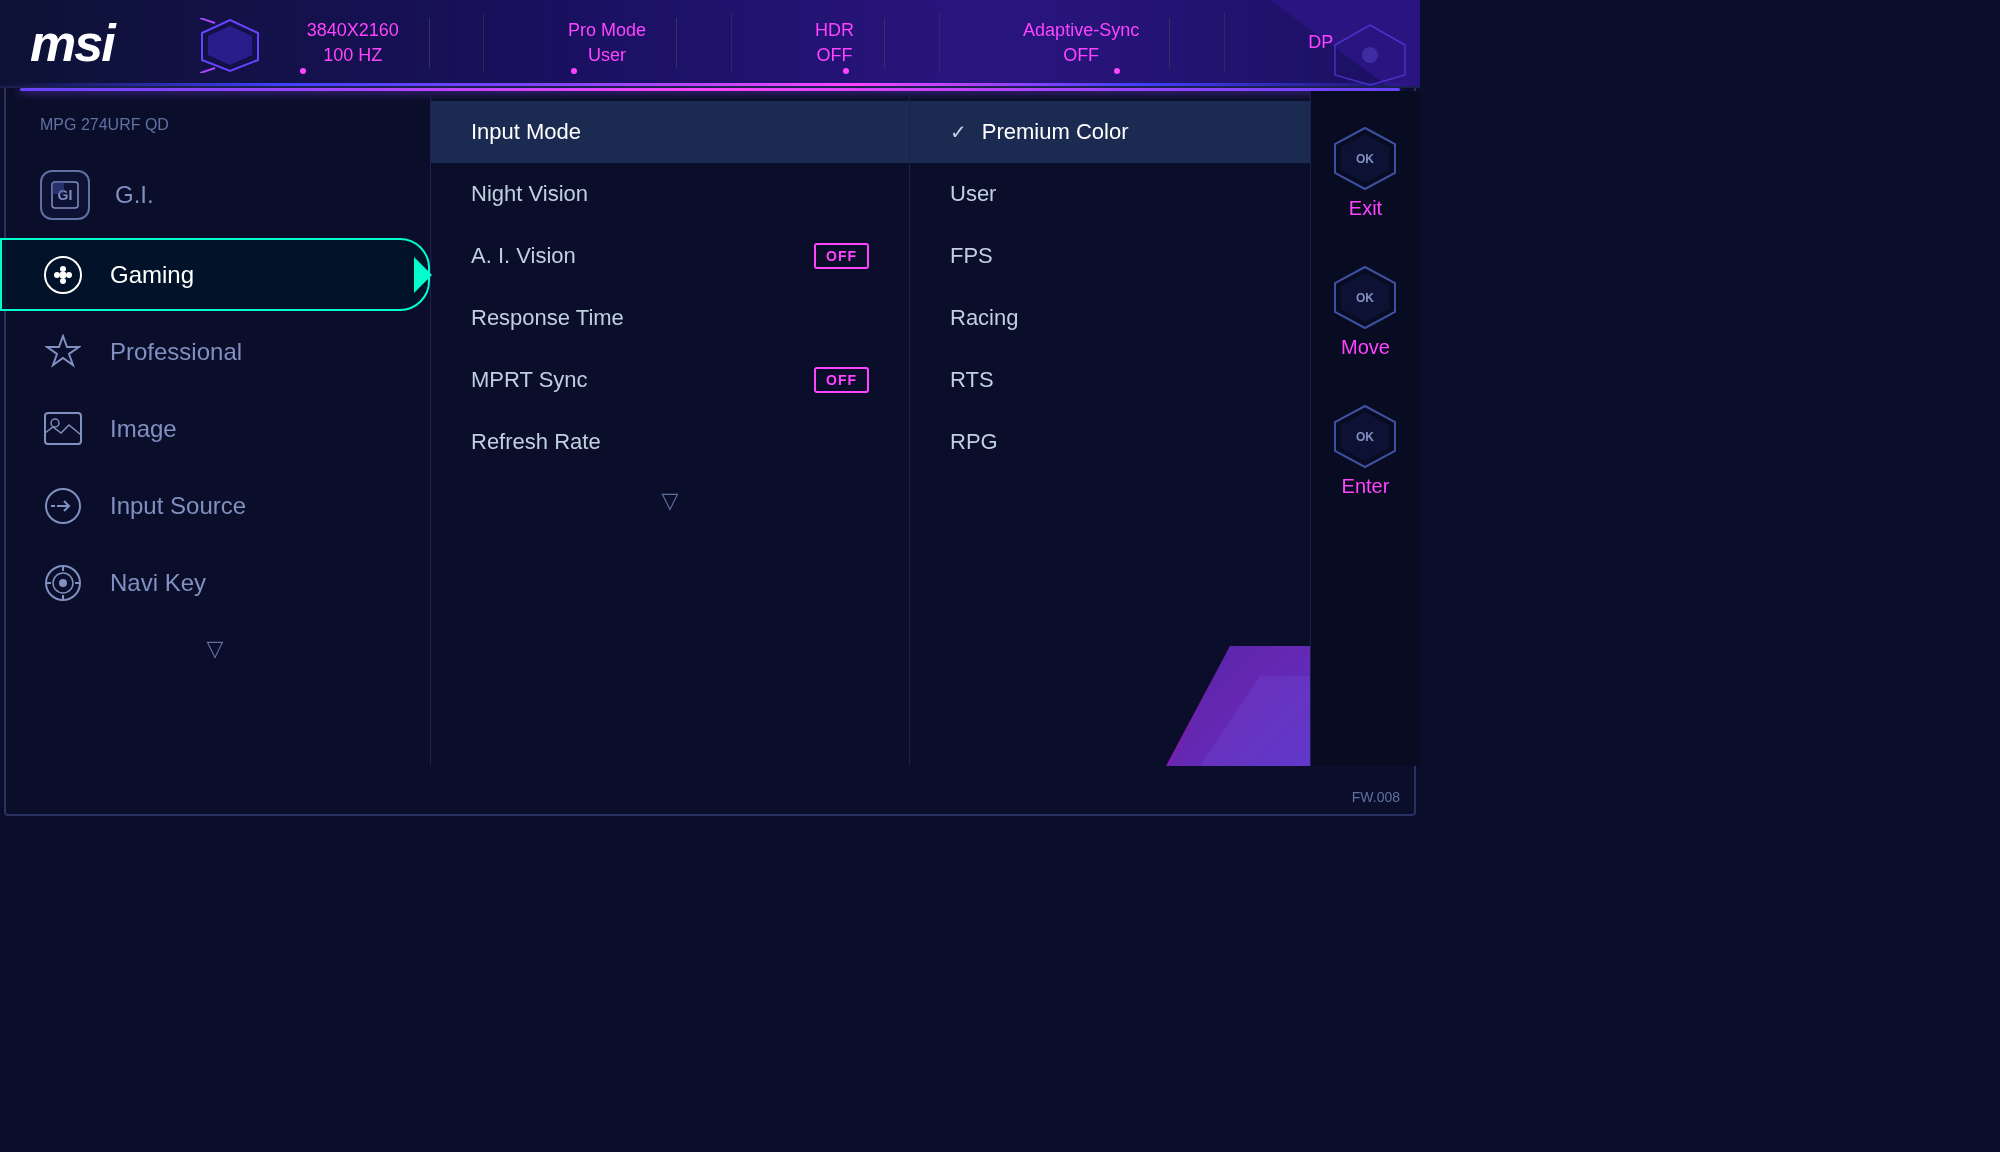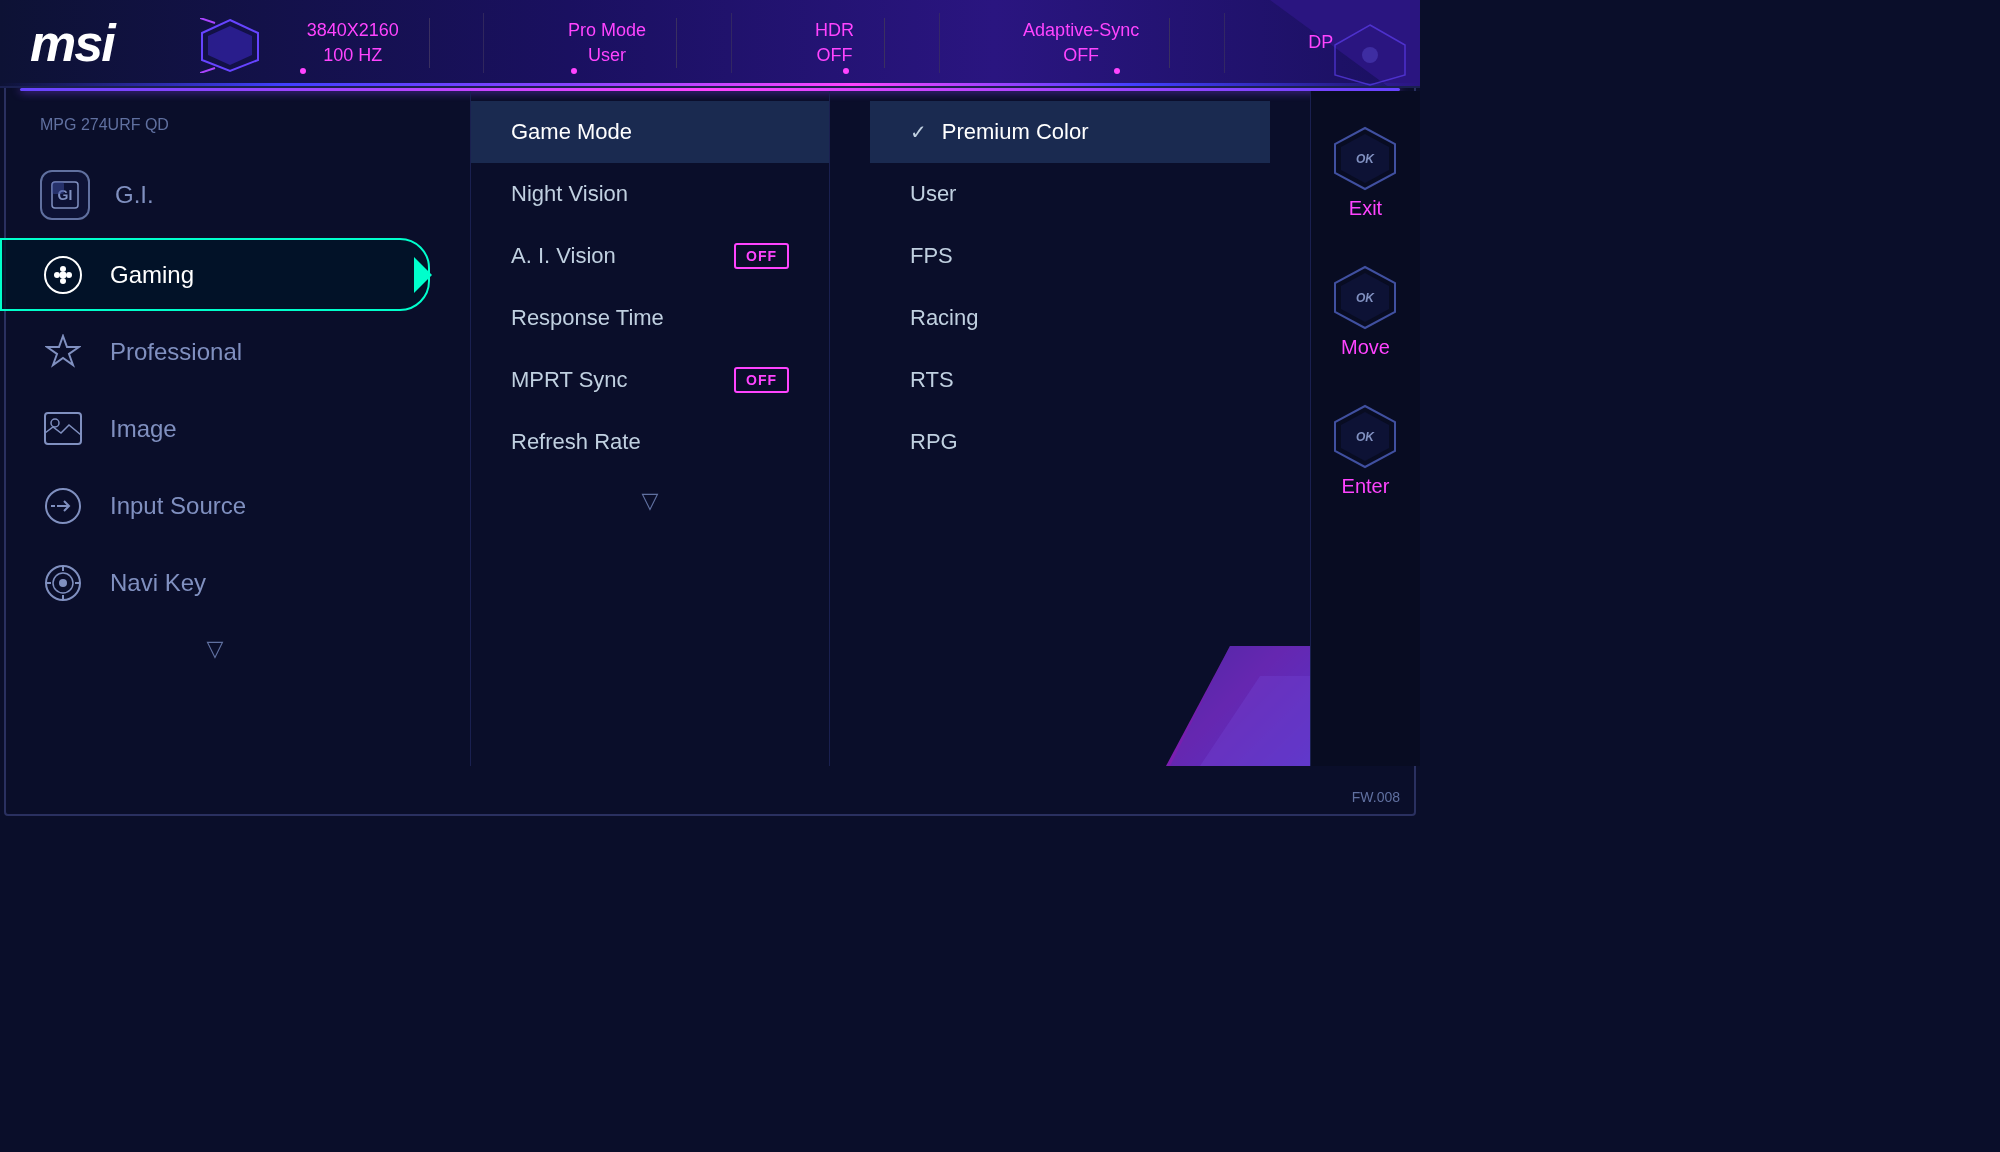--- a/index.html
+++ b/index.html
@@ -116,21 +116,20 @@
       margin: 0 20px;
       border-radius: 2px;
       box-shadow: 0 0 10px #8844ff;
     }
 
     
     .main-content {
       display: flex;
       height: calc(100% - 145px);
       position: relative;
-      gap: 40px;
     }
 
     
     .sidebar {
       width: 430px;
       padding: 20px 0;
       position: relative;
     }
 
     .device-name {
@@ -346,21 +345,20 @@
       opacity: 0.7;
     }
 
     .hexagon-btn {
       position: relative;
       width: 65px;
       height: 65px;
       display: flex;
       align-items: center;
       justify-content: center;
-      font-style: italic;
     }
 
     .hexagon-btn svg {
       position: absolute;
       width: 100%;
       height: 100%;
     }
 
     .gaming-icon-box {
       width: 50px;
@@ -516,21 +514,21 @@
       </div>
       <span class="sidebar-label">Navi Key</span>
     </div>
 
     <div class="sidebar-arrow">▽</div>
   </div>
 
   <div class="middle-panel">
 
     <div class="menu-item selected">
-      <span>Game Mode</span>
+      <span>Input Mode</span>
     </div>
 
     <div class="menu-item">
       <span>Night Vision</span>
     </div>
 
     <div class="menu-item">
       <span>A. I. Vision</span>
       <span class="off-badge">OFF</span>
     </div>

